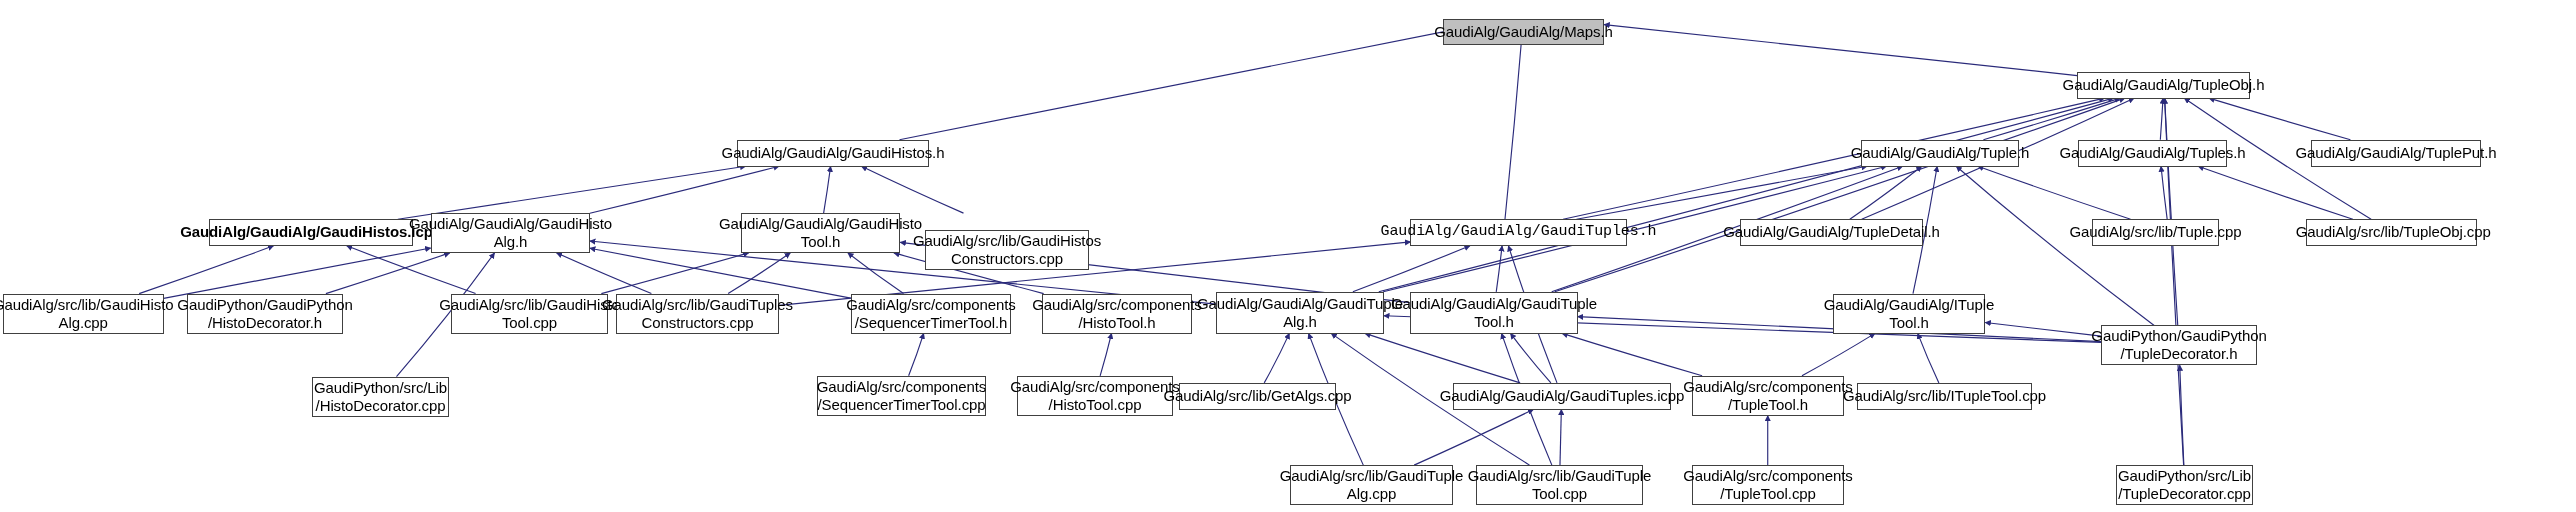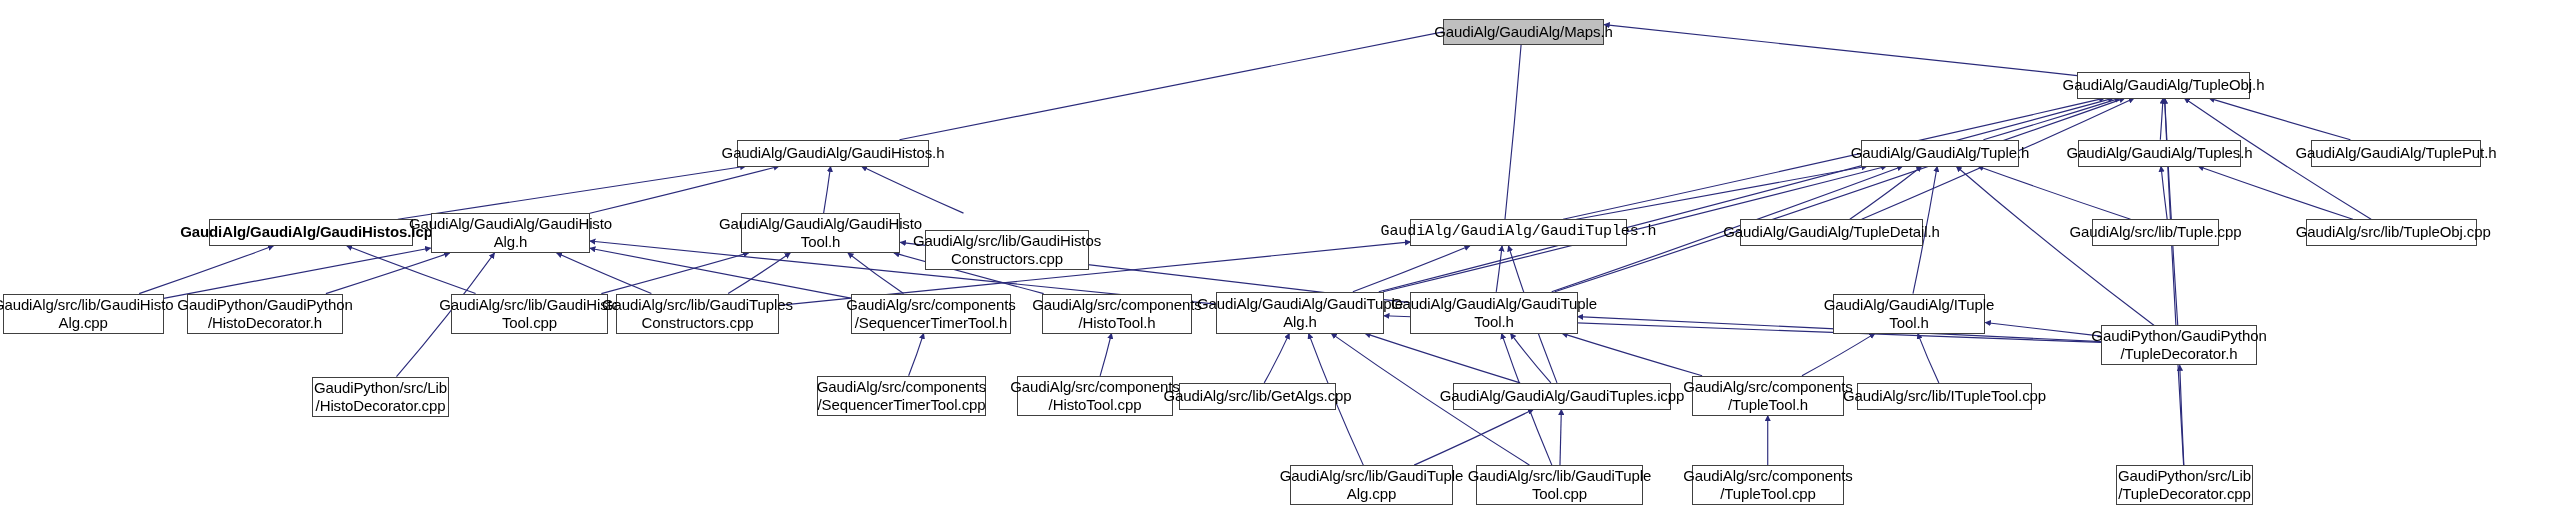--- a/index.html
+++ b/index.html
@@ -118,21 +118,21 @@
       <path d="M 1027.483870967742 425 Q 1036.898893663819 401 1044.516129032258 377" fill="none" stroke="#2a2a7a" stroke-width="1.3" marker-end="url(#arrow)"></path>
       <path d="M 1244.0483870967741 425 Q 1251.1978076516164 401 1256.9516129032259 377" fill="none" stroke="#2a2a7a" stroke-width="1.3" marker-end="url(#arrow)"></path>
       <path d="M 1599.134328358209 526 Q 1669.718452096868 494.5 1733.910447761194 463" fill="none" stroke="#2a2a7a" stroke-width="1.3" marker-end="url(#arrow)"></path>
       <path d="M 1764.0597014925372 526 Q 1764.9310176355518 494.5 1765.6268656716418 463" fill="none" stroke="#2a2a7a" stroke-width="1.3" marker-end="url(#arrow)"></path>
       <path d="M 2071.5 263 Q 2071.5 263 2071.5 263" fill="none" stroke="#2a2a7a" stroke-width="1.3" marker-end="url(#arrow)"></path>
     </svg>
 <div class="node root" style="left: 1443px; top: 2.7px; width: 161px; height: 26.5px; margin-top: 16px;"><span class="node-label">GaudiAlg/GaudiAlg/Maps.h</span></div>
     <div class="node" style="left: 2077px; top: 72px; width: 173px; height: 26.5px;"><span class="node-label">GaudiAlg/GaudiAlg/TupleObj.h</span></div>
     <div class="node" style="left: 737px; top: 140px; width: 192px; height: 26.5px;"><span class="node-label">GaudiAlg/GaudiAlg/GaudiHistos.h</span></div>
     <div class="node" style="left: 1861px; top: 140px; width: 158px; height: 26.5px;"><span class="node-label">GaudiAlg/GaudiAlg/Tuple.h</span></div>
-    <div class="node" style="left: 2078px; top: 140px; width: 163px; height: 26.5px; text-align: right;"><span class="node-label">GaudiAlg/GaudiAlg/Tuples.h</span></div>
+    <div class="node" style="left: 2078px; top: 140px; width: 149px; height: 26.5px; text-align: right;"><span class="node-label">GaudiAlg/GaudiAlg/Tuples.h</span></div>
     <div class="node" style="left: 2311px; top: 140px; width: 170px; height: 26.5px;"><span class="node-label">GaudiAlg/GaudiAlg/TuplePut.h</span></div>
     <div class="node" style="left: 209px; top: 219px; width: 204px; height: 26.5px; font-weight: bold;"><span class="node-label">GaudiAlg/GaudiAlg/GaudiHistos.icpp</span></div>
     <div class="node" style="left: 431px; top: 213px; width: 159px; height: 40px;"><span class="node-label">GaudiAlg/GaudiAlg/GaudiHisto
 Alg.h</span></div>
     <div class="node" style="left: 741px; top: 213px; width: 159px; height: 40px;"><span class="node-label">GaudiAlg/GaudiAlg/GaudiHisto
 Tool.h</span></div>
     <div class="node" style="left: 925px; top: 213px; width: 164px; height: 40px; margin-top: 17px;"><span class="node-label">GaudiAlg/src/lib/GaudiHistos
 Constructors.cpp</span></div>
     <div class="node" style="left: 1410px; top: 219px; width: 217px; height: 26.5px; font-family: Liberation Mono, monospace;"><span class="node-label">GaudiAlg/GaudiAlg/GaudiTuples.h</span></div>
     <div class="node" style="left: 1740px; top: 219px; width: 183px; height: 26.5px;"><span class="node-label">GaudiAlg/GaudiAlg/TupleDetail.h</span></div>

